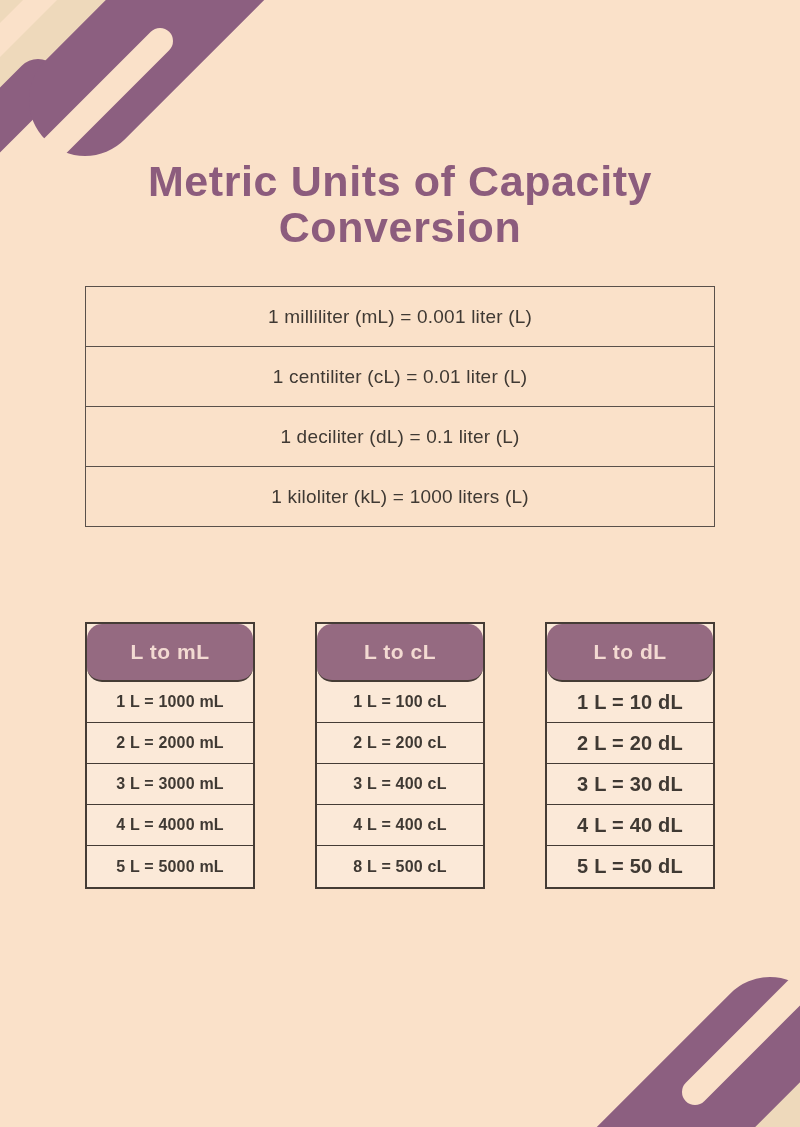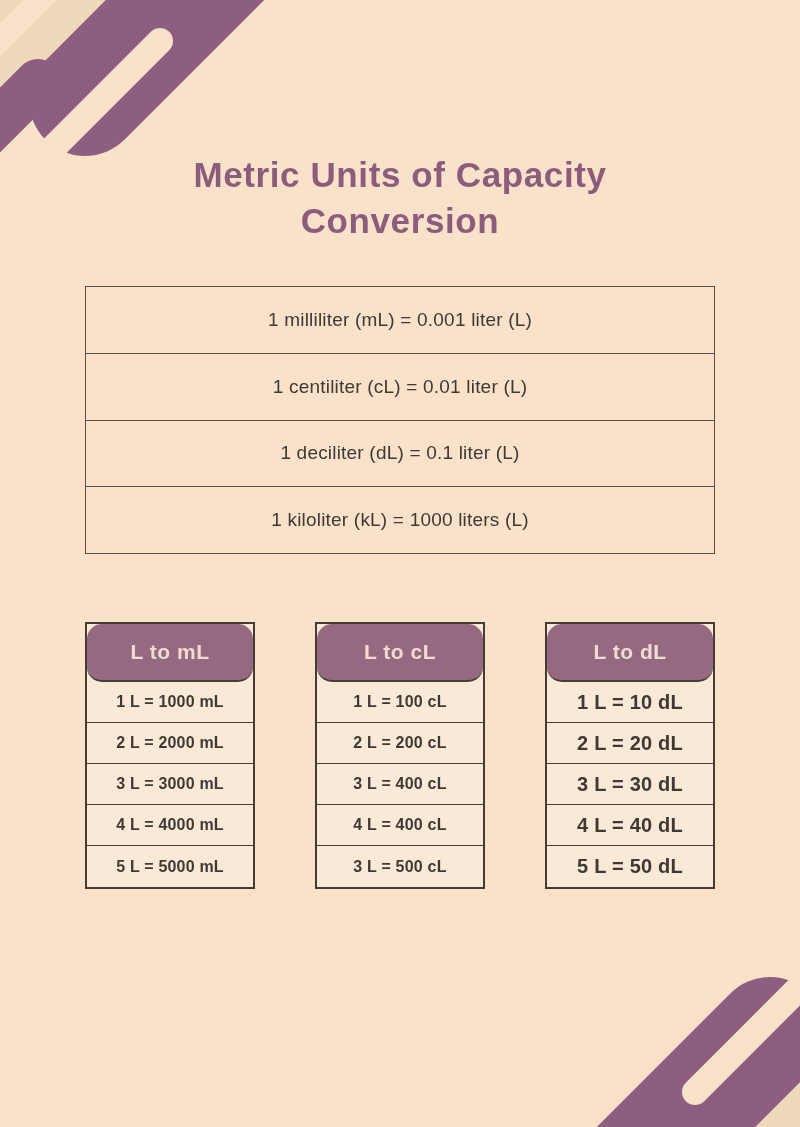--- a/index.html
+++ b/index.html
@@ -13,30 +13,30 @@
   .page { position: absolute; inset: 0; overflow: hidden; }
 
   
   .decor { position: absolute; width: 360px; height: 230px; pointer-events: none; }
   .decor-tl { left: 0; top: 0; }
   .decor-br { right: -55px; bottom: -6px; transform: rotate(180deg); }
 
   
   .title {
     position: absolute; left: 0; right: 0; top: 152px;
-    margin: 0; text-align: center;
-    font-size: 35px; line-height: 46px; font-weight: bold;
+    margin: 6px; text-align: center;
+    font-size: 43px; line-height: 46px; font-weight: bold;
     letter-spacing: 0.6px;
     color: #8c5c7d;
   }
 
   
   .main-table {
     position: absolute; left: 85px; top: 286px;
-    width: 630px; height: 268px;
+    width: 630px; height: 241px;
     border: 1px solid #59504a;
     box-sizing: border-box;
     display: flex; flex-direction: column;
     background: transparent;
   }
   .main-row {
     flex: 1;
     display: flex; align-items: center; justify-content: center;
     font-size: 19px; font-weight: 500; letter-spacing: 0.2px;
     color: #3f3933;
@@ -122,21 +122,21 @@
       <div class="sub-row">4 L = 4000 mL</div>
       <div class="sub-row">5 L = 5000 mL</div>
     </div>
 
     <div class="sub-table sub-table-2">
       <div class="sub-header">L to cL</div>
       <div class="sub-row">1 L = 100 cL</div>
       <div class="sub-row">2 L = 200 cL</div>
       <div class="sub-row">3 L = 400 cL</div>
       <div class="sub-row">4 L = 400 cL</div>
-      <div class="sub-row">3 L = 500 cL</div>
+      <div class="sub-row">8 L = 500 cL</div>
     </div>
 
     <div class="sub-table sub-table-3">
       <div class="sub-header">L to dL</div>
       <div class="sub-row">1 L = 10 dL</div>
       <div class="sub-row">2 L = 20 dL</div>
       <div class="sub-row">3 L = 30 dL</div>
       <div class="sub-row">4 L = 40 dL</div>
       <div class="sub-row">5 L = 50 dL</div>
     </div>

